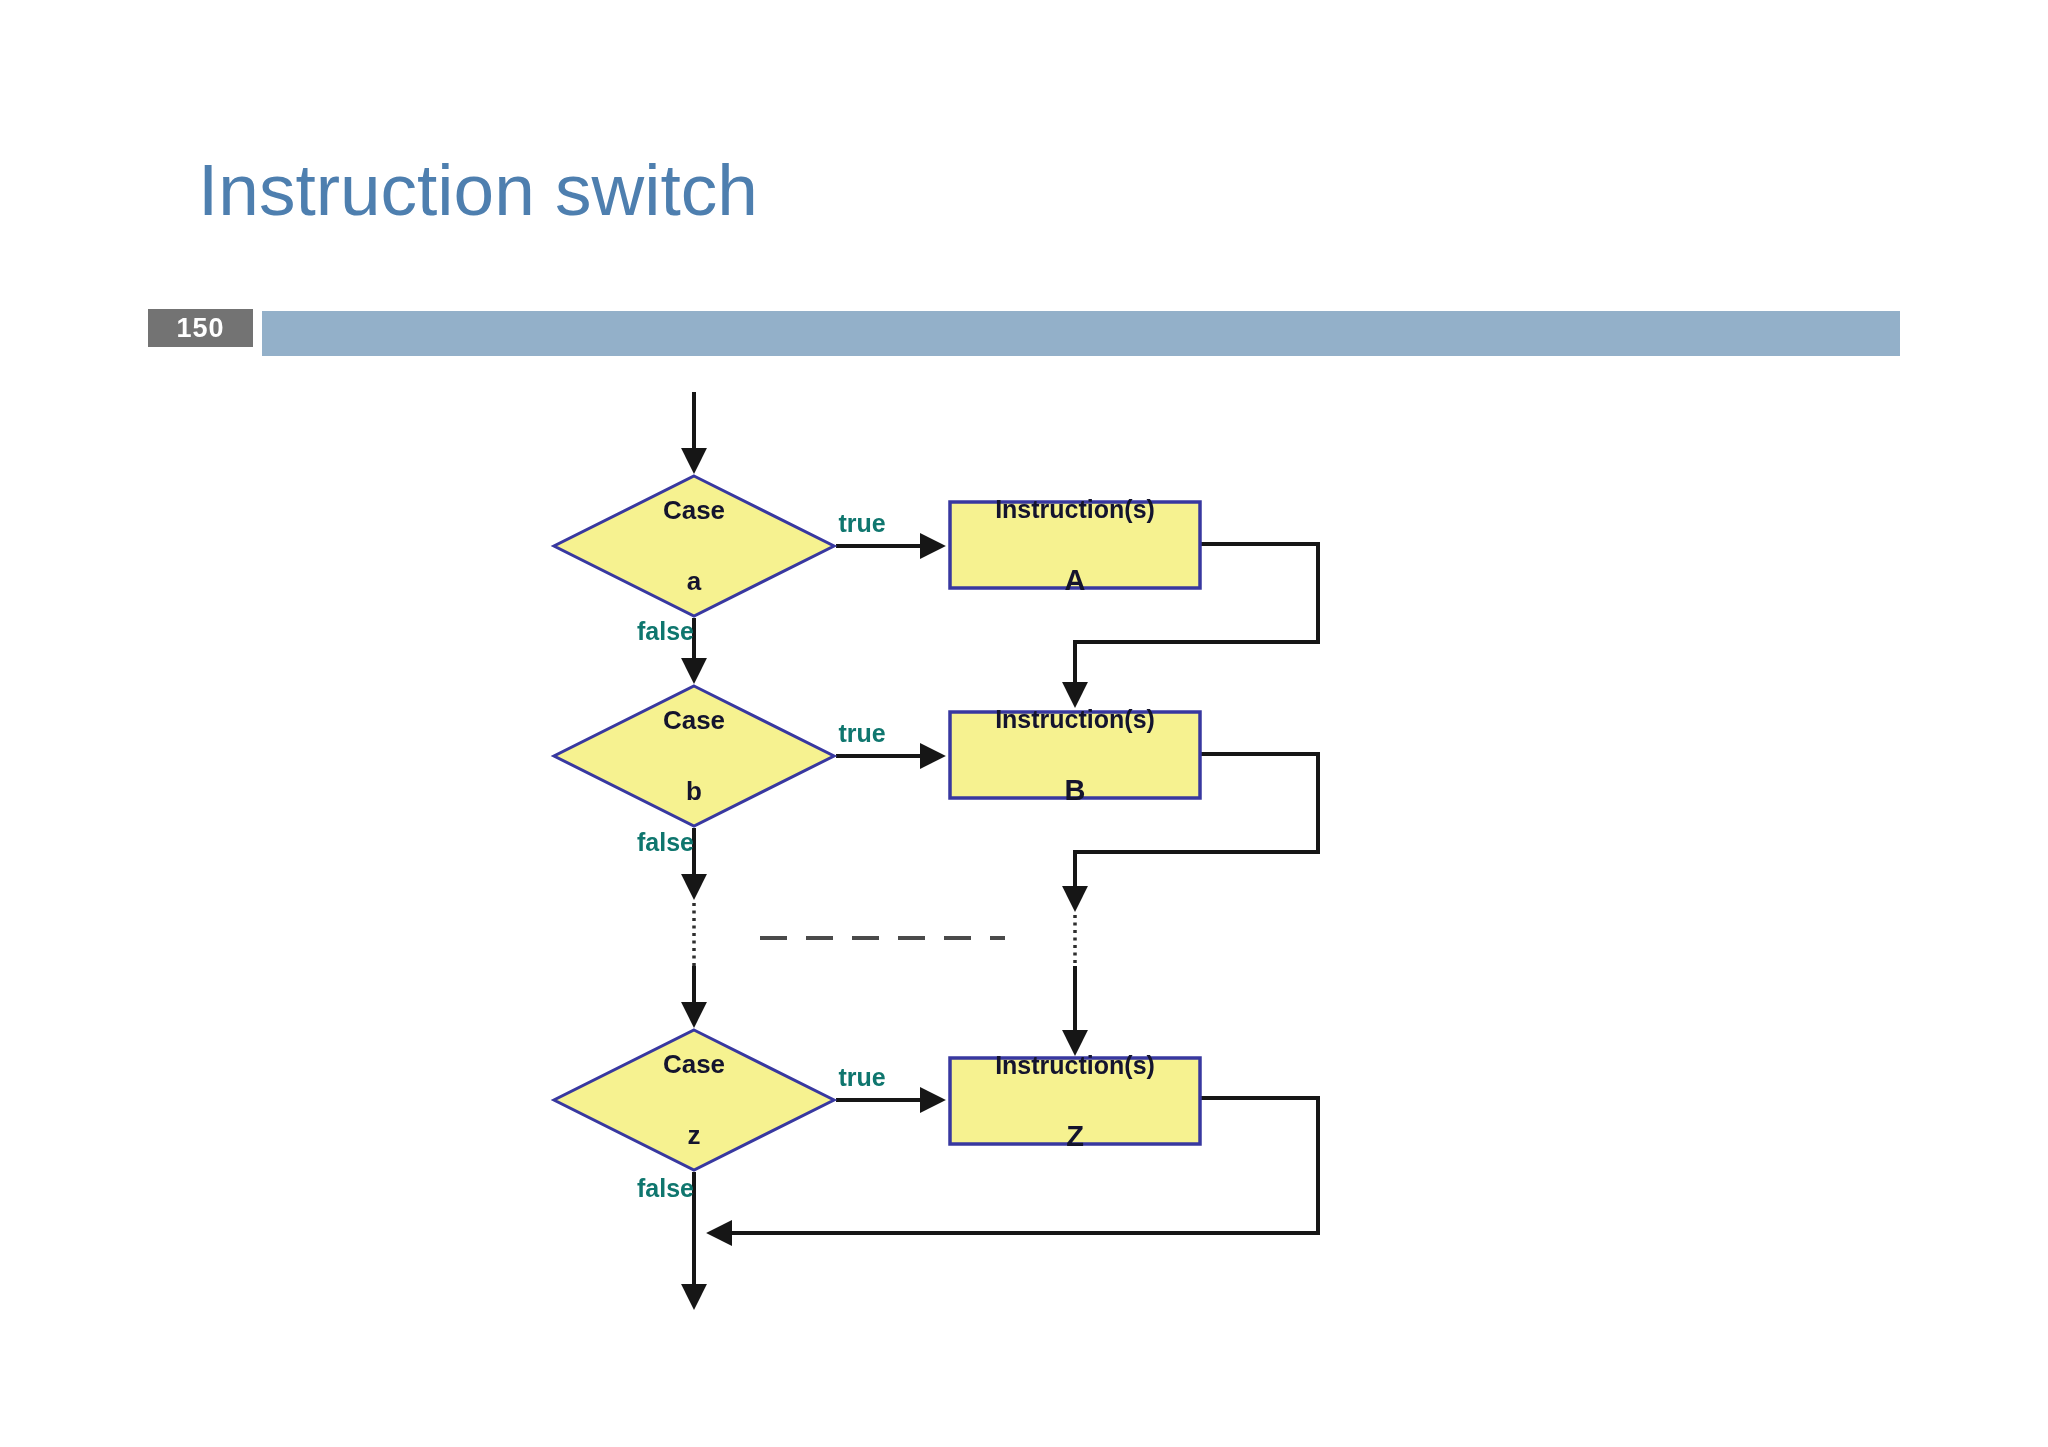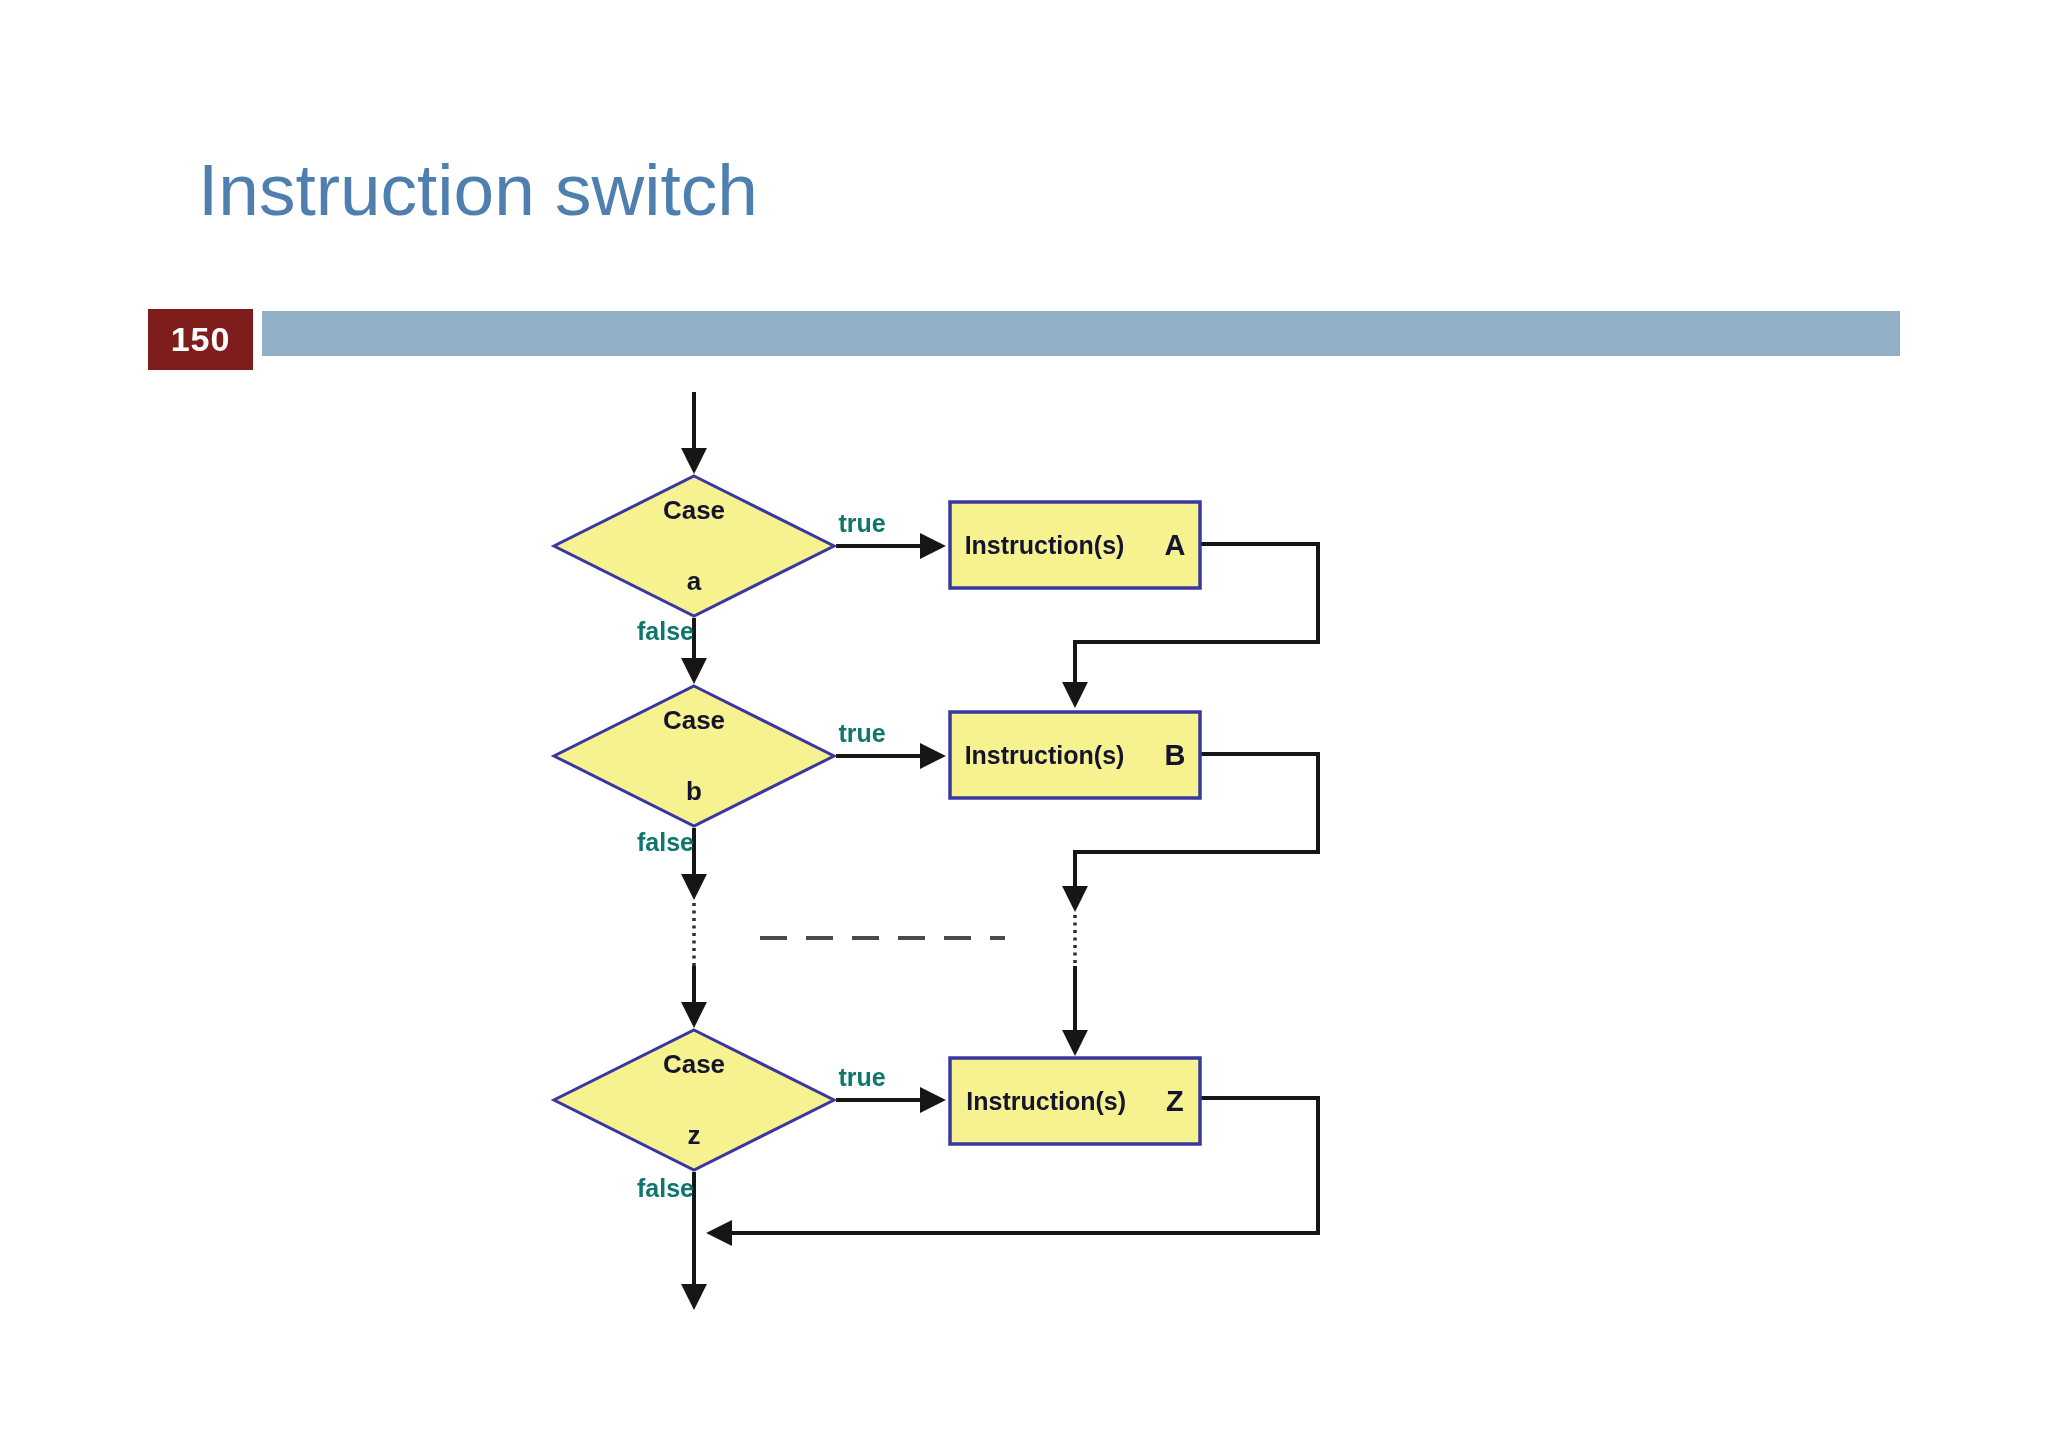--- a/index.html
+++ b/index.html
@@ -6,43 +6,43 @@
   .slide{
     position:relative;width:2048px;height:1447px;background:#ffffff;
     overflow:hidden;font-family:"Liberation Sans",sans-serif;
   }
   .page-title{
     position:absolute;left:198px;top:148px;
     font-size:73px;font-weight:normal;color:#4E7FAF;letter-spacing:0px;
     white-space:nowrap;
   }
   .badge{
-    position:absolute;left:148px;top:309px;width:105px;height:61px;
-    background:#7f1d1d;color:#ffffff;font-size:34px;font-weight:bold;
+    position:absolute;left:148px;top:309px;width:105px;height:38px;
+    background:#737373;color:#ffffff;font-size:27px;font-weight:bold;
     display:flex;align-items:center;justify-content:center;letter-spacing:1px;
   }
   .header-bar{
     position:absolute;left:262px;top:311px;width:1638px;height:45px;
     background:#93B0C9;
   }
   .fc{position:absolute;left:0;top:0;}
   .edge{fill:none;stroke:#161616;stroke-width:4;}
   .dotted{fill:none;stroke:#2e2e2e;stroke-width:3.5;stroke-dasharray:3 4.5;}
   .dashed{fill:none;stroke:#4a4a4a;stroke-width:4;stroke-dasharray:27 19;}
   .node{fill:#F6F290;stroke:#3838A0;stroke-width:3;}
   .boxnode{stroke-width:3.5;}
   .lbl{position:absolute;font-weight:bold;color:#14142e;gap:40px;}
   .dec-label{
     left:594px;width:200px;height:66px;text-align:center;
     font-size:26px;line-height:31px;display:flex;flex-direction:column;
     align-items:center;justify-content:center;
   }
   .proc-label{
     left:950px;width:250px;height:74px;text-align:left;
-    display:flex;flex-direction:row;align-items:center;justify-content:center;
+    display:flex;flex-direction:column;align-items:center;justify-content:center;
   }
   .proc-label .l1{font-size:25px;line-height:30px;}
   .proc-label .l2{font-size:29px;line-height:33px;}
   .edge-label{font-size:25px;color:#0f766e;line-height:28px;}
   .true-label{left:797px;width:130px;text-align:center;}
   .false-label{left:572px;width:122px;text-align:right;}
 </style>
 </head>
 <body>
 

